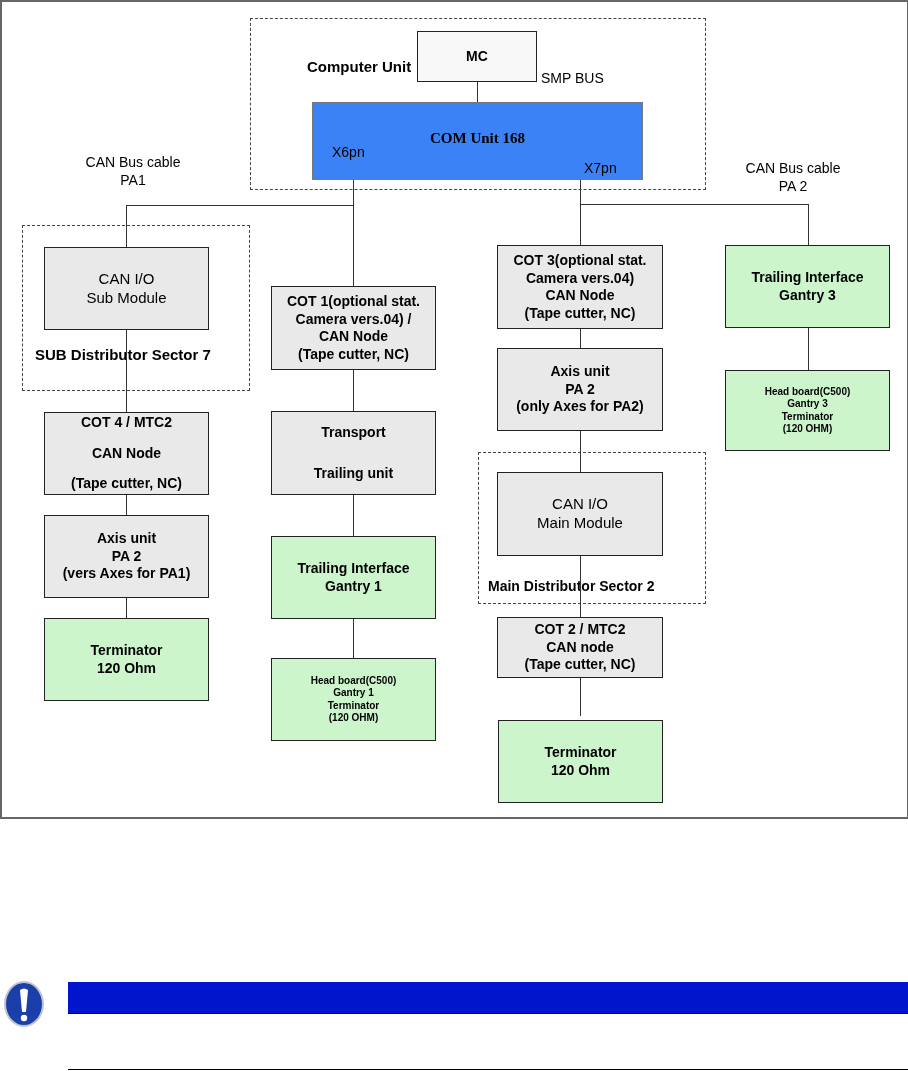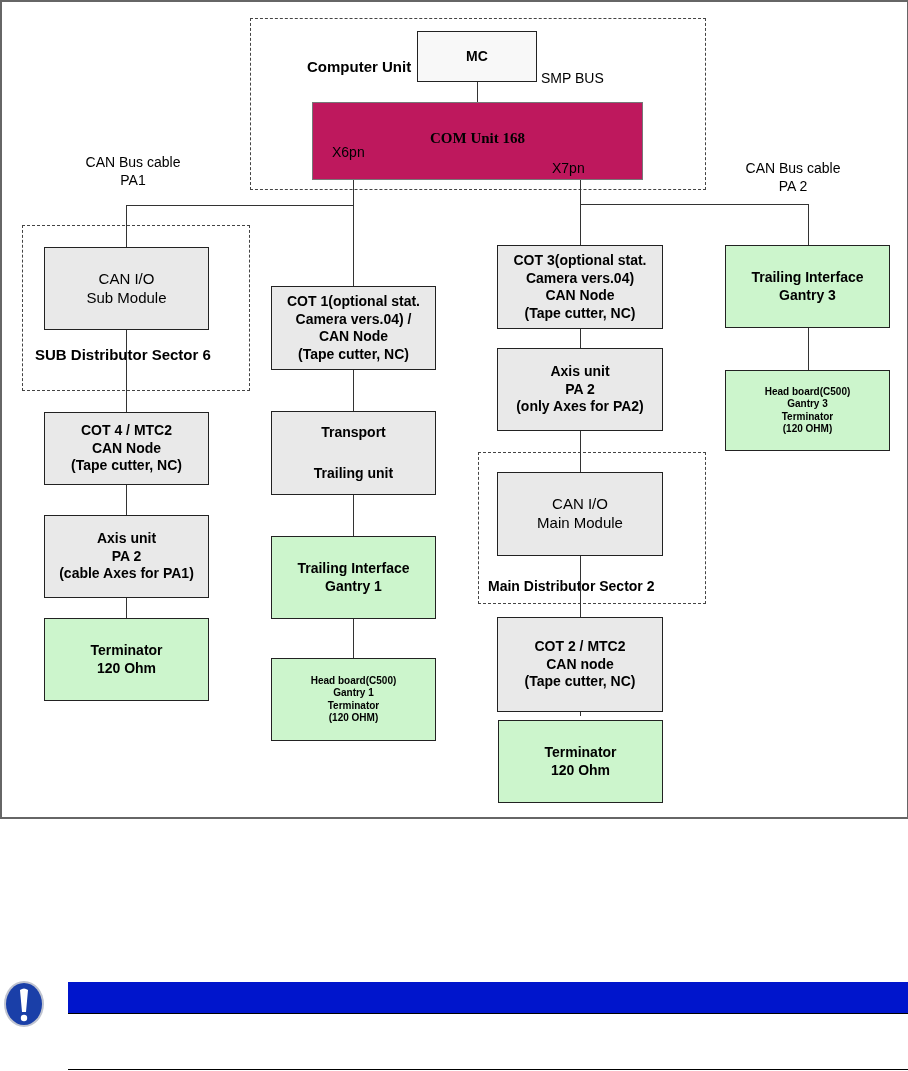--- a/index.html
+++ b/index.html
@@ -6,21 +6,21 @@
   body { width:908px; height:1071px; position:relative; overflow:hidden;
          font-family:"Liberation Sans", sans-serif; color:#000; }
   .frame { position:absolute; left:0; top:0; width:905px; height:815px;
            border:2px solid #666; border-right-width:1px; box-sizing:content-box; }
   .dash { position:absolute; border:1.5px dashed #444; box-sizing:border-box; }
   .box { position:absolute; box-sizing:border-box; border:1.5px solid #222;
          display:flex; flex-direction:column; align-items:center; justify-content:center;
          text-align:center; line-height:1.25; }
   .gray { background:#e9e9e9; }
   .green { background:#ccf5cc; }
-  .yellow { background:#be185d; border-color:#777; }
+  .yellow { background:#3b82f6; border-color:#777; }
   .white { background:#f8f8f8; }
   .bold { font-weight:bold; }
   .t15 { font-size:15px; }
   .t14 { font-size:14px; }
   .t13 { font-size:10px; }
   .label { position:absolute; white-space:nowrap; line-height:1.25; }
   .ln { position:absolute; background:#333; }
   .h { height:1px; }
   .v { width:1px; }
   .note-icon { position:absolute; left:2px; top:980px; width:44px; height:48px; }
@@ -31,21 +31,21 @@
 </style>
 </head>
 <body>
 
 <div class="frame"></div>
 
 <div class="dash" style="left:250px;top:18px;width:456px;height:172px;"></div>
 <div class="label bold t15" style="left:267px;top:58px;margin-left:40px;">Computer Unit</div>
 
 <div class="dash" style="left:22px;top:225px;width:228px;height:166px;"></div>
-<div class="label bold t15" style="left:35px;top:346px;">SUB Distributor Sector 6</div>
+<div class="label bold t15" style="left:35px;top:346px;">SUB Distributor Sector 7</div>
 
 <div class="dash" style="left:478px;top:452px;width:228px;height:152px;"></div>
 <div class="label bold t14" style="left:488px;top:578px;">Main Distributor Sector 2</div>
 
 <div class="ln v" style="left:477px;top:81px;height:22px;"></div>
 <div class="ln v" style="left:353px;top:180px;height:25px;"></div>
 <div class="ln v" style="left:580px;top:180px;height:25px;"></div>
 <div class="ln h" style="left:126px;top:205px;width:228px;"></div>
 <div class="ln h" style="left:580px;top:204px;width:228px;"></div>
 <div class="ln v" style="left:126px;top:205px;height:413px;"></div>
@@ -54,44 +54,44 @@
 <div class="ln v" style="left:808px;top:204px;height:166px;"></div>
 
 <div class="box white bold t14" style="left:417px;top:31px;width:120px;height:51px;">
   <span>MC</span>
 </div>
 <div class="label t14" style="left:541px;top:70px;">SMP BUS</div>
 <div class="box yellow bold t15 serif" style="left:312px;top:102px;width:331px;height:78px;padding-bottom:6px;">
   <span>COM Unit 168</span>
 </div>
 <div class="label t14" style="left:332px;top:144px;">X6pn</div>
-<div class="label t14" style="left:552px;top:160px;">X7pn</div>
+<div class="label t14" style="left:584px;top:160px;">X7pn</div>
 
 <div class="label t14" style="left:75px;top:154px;text-align:center;width:116px;">
   <div>CAN Bus cable</div>
   <div>PA1</div>
 </div>
 <div class="label t14" style="left:734px;top:160px;text-align:center;width:118px;">
   <div>CAN Bus cable</div>
   <div>PA 2</div>
 </div>
 
 <div class="box gray t15" style="left:44px;top:247px;width:165px;height:83px;">
   <span>CAN I/O</span>
   <span>Sub Module</span>
 </div>
-<div class="box gray bold t14" style="left:44px;top:412px;width:165px;height:73px;">
+<div class="box gray bold t14" style="left:44px;top:412px;width:165px;height:83px;gap:13px;">
   <span>COT 4 / MTC2</span>
   <span>CAN Node</span>
   <span>(Tape cutter, NC)</span>
 </div>
 <div class="box gray bold t14" style="left:44px;top:515px;width:165px;height:83px;">
   <span>Axis unit</span>
   <span>PA 2</span>
-  <span>(cable Axes for PA1)</span>
+  <span>(vers Axes for PA1)</span>
 </div>
 <div class="box green bold t14" style="left:44px;top:618px;width:165px;height:83px;">
   <span>Terminator</span>
   <span>120 Ohm</span>
 </div>
 
 <div class="box gray bold t14" style="left:271px;top:286px;width:165px;height:84px;">
   <span>COT 1(optional stat.</span>
   <span>Camera vers.04) /</span>
   <span>CAN Node</span>
@@ -120,21 +120,21 @@
 </div>
 <div class="box gray bold t14" style="left:497px;top:348px;width:166px;height:83px;">
   <span>Axis unit</span>
   <span>PA 2</span>
   <span>(only Axes for PA2)</span>
 </div>
 <div class="box gray t15" style="left:497px;top:472px;width:166px;height:84px;">
   <span>CAN I/O</span>
   <span>Main Module</span>
 </div>
-<div class="box gray bold t14" style="left:497px;top:617px;width:166px;height:95px;">
+<div class="box gray bold t14" style="left:497px;top:617px;width:166px;height:61px;">
   <span>COT 2 / MTC2</span>
   <span>CAN node</span>
   <span>(Tape cutter, NC)</span>
 </div>
 <div class="box green bold t14" style="left:498px;top:720px;width:165px;height:83px;">
   <span>Terminator</span>
   <span>120 Ohm</span>
 </div>
 
 <div class="box green bold t14" style="left:725px;top:245px;width:165px;height:83px;">

